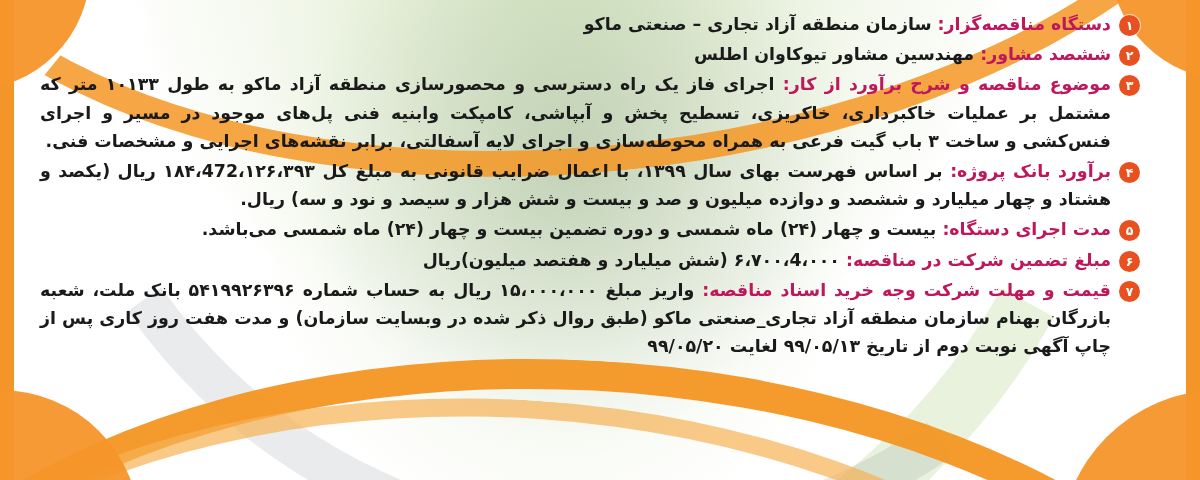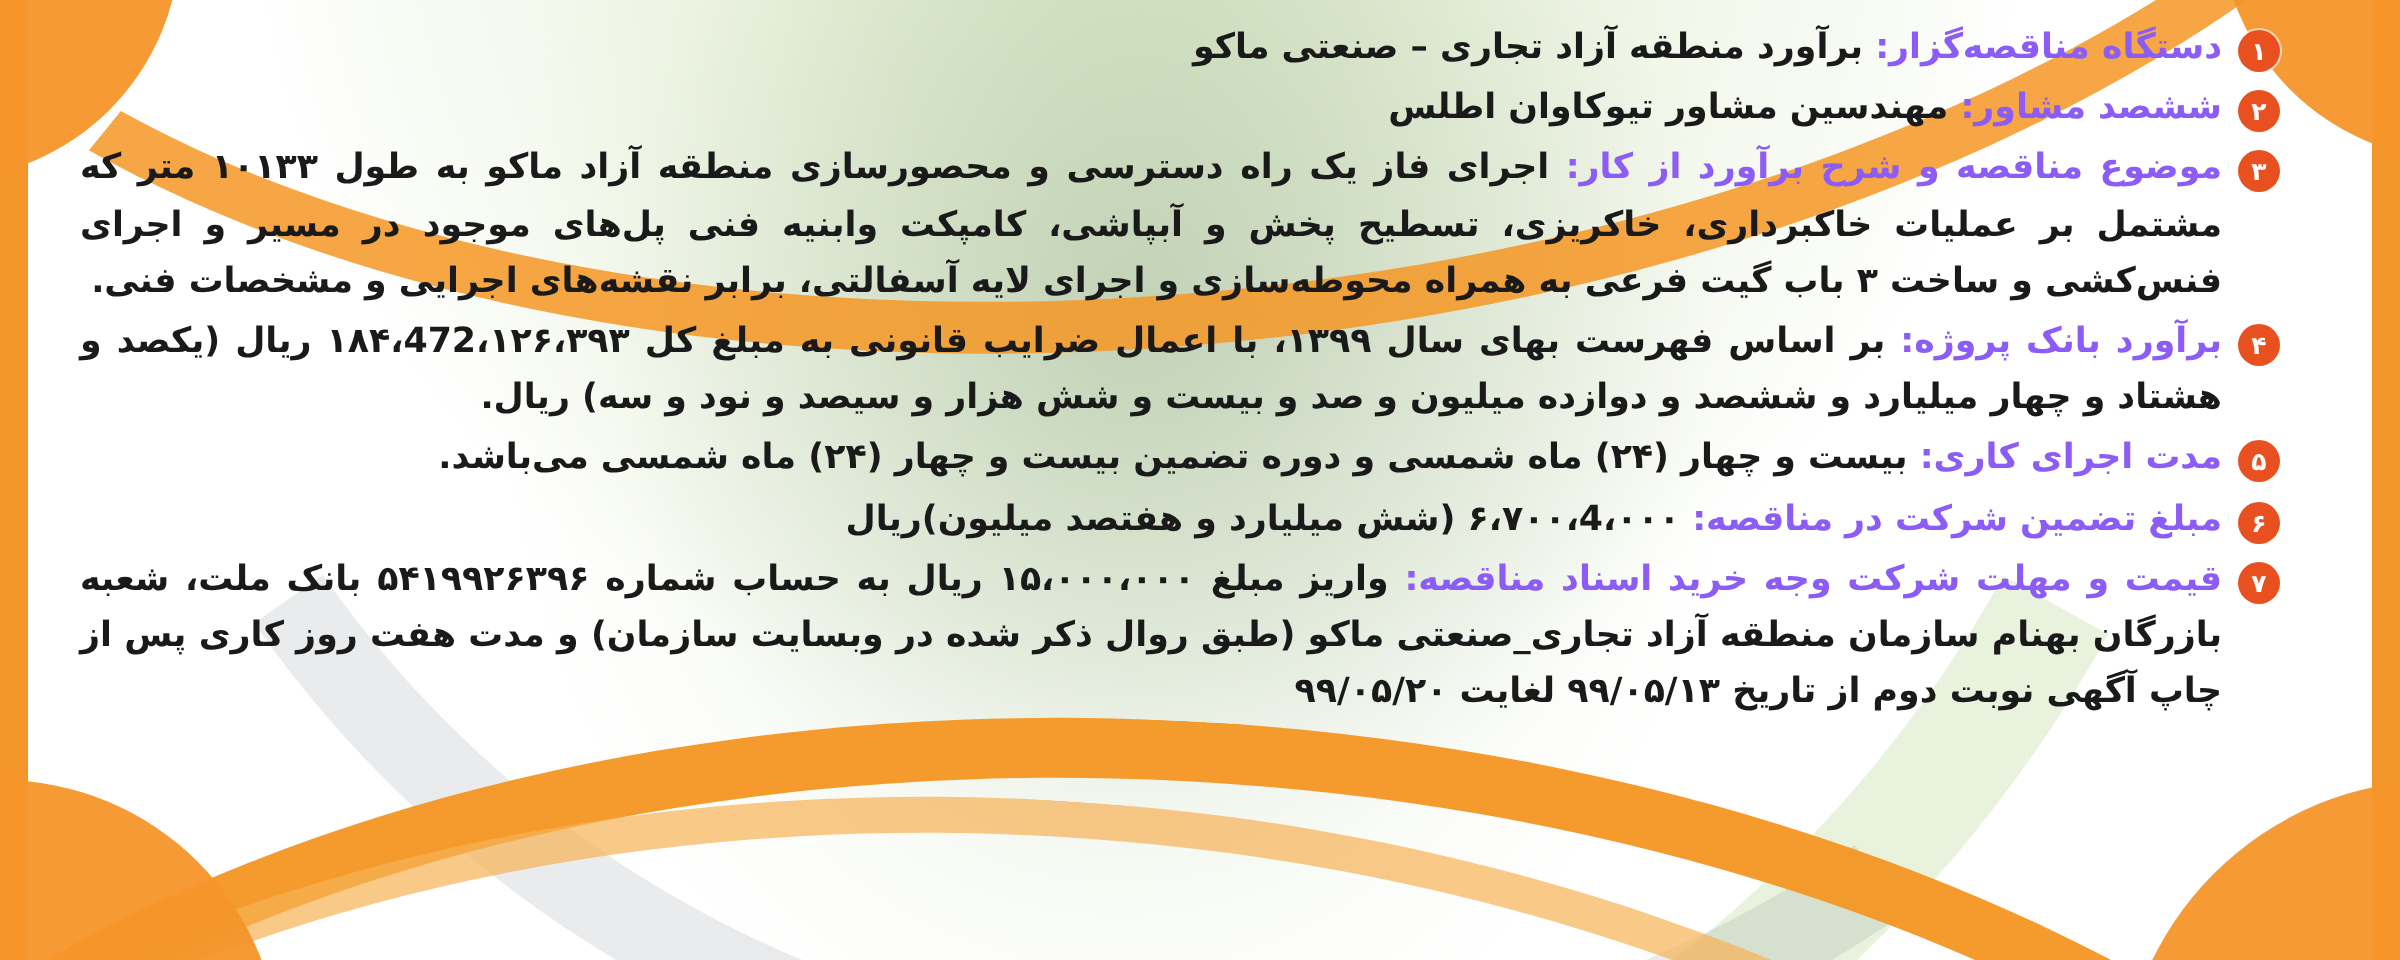--- a/index.html
+++ b/index.html
@@ -191,21 +191,21 @@
     flex: 1 1 auto;
     text-align: justify;
     text-align-last: right;
     direction: rtl;
     font-size: 17.4px;
     line-height: 1.62;
     color: #1a1a1a;
     font-weight: 700;
   }
   .lead {
-    color: #8b5cf6;
+    color: #be185d;
     font-weight: bold;
   }
 </style>
 </head>
 <body>
 
 <div class="bg-layer">
   <div class="swoosh swoosh-green-1"></div>
   <div class="swoosh swoosh-green-2"></div>
   <div class="swoosh-grey"></div>
@@ -219,41 +219,41 @@
   <div class="corner-orange-tl"></div>
   <div class="corner-orange-tr"></div>
   <div class="corner-orange-bl"></div>
   <div class="corner-orange-br"></div>
 </div>
 
 <div class="content">
 
   <div class="clause">
     <span class="badge">۱</span>
-    <div class="body-text"><span class="lead">دستگاه مناقصه‌گزار:</span><span> برآورد منطقه آزاد تجاری – صنعتی ماکو</span></div>
+    <div class="body-text"><span class="lead">دستگاه مناقصه‌گزار:</span><span> سازمان منطقه آزاد تجاری – صنعتی ماکو</span></div>
   </div>
 
   <div class="clause">
     <span class="badge">۲</span>
     <div class="body-text"><span class="lead">ششصد مشاور:</span><span> مهندسین مشاور تیوکاوان اطلس</span></div>
   </div>
 
   <div class="clause">
     <span class="badge">۳</span>
     <div class="body-text"><span class="lead">موضوع مناقصه و شرح برآورد از کار:</span><span> اجرای فاز یک راه دسترسی و محصورسازی منطقه آزاد ماکو به طول ۱۰۱۳۳ متر که مشتمل بر عملیات خاکبرداری، خاکریزی، تسطیح پخش و آبپاشی، کامپکت وابنیه فنی پل‌های موجود در مسیر و اجرای فنس‌کشی و ساخت ۳ باب گیت فرعی به همراه محوطه‌سازی و اجرای لایه آسفالتی، برابر نقشه‌های اجرایی و مشخصات فنی.</span></div>
   </div>
 
   <div class="clause">
     <span class="badge">۴</span>
     <div class="body-text"><span class="lead">برآورد بانک پروژه:</span><span> بر اساس فهرست بهای سال ۱۳۹۹، با اعمال ضرایب قانونی به مبلغ کل ۱۸۴،472،۱۲۶،۳۹۳ ریال (یکصد و هشتاد و چهار میلیارد و ششصد و دوازده میلیون و صد و بیست و شش هزار و سیصد و نود و سه) ریال.</span></div>
   </div>
 
   <div class="clause">
     <span class="badge">۵</span>
-    <div class="body-text"><span class="lead">مدت اجرای کاری:</span><span> بیست و چهار (۲۴) ماه شمسی و دوره تضمین بیست و چهار (۲۴) ماه شمسی می‌باشد.</span></div>
+    <div class="body-text"><span class="lead">مدت اجرای دستگاه:</span><span> بیست و چهار (۲۴) ماه شمسی و دوره تضمین بیست و چهار (۲۴) ماه شمسی می‌باشد.</span></div>
   </div>
 
   <div class="clause">
     <span class="badge">۶</span>
     <div class="body-text"><span class="lead">مبلغ تضمین شرکت در مناقصه:</span><span> ۶،۷۰۰،4،۰۰۰ (شش میلیارد و هفتصد میلیون)ریال</span></div>
   </div>
 
   <div class="clause">
     <span class="badge">۷</span>
     <div class="body-text"><span class="lead">قیمت و مهلت شرکت وجه خرید اسناد مناقصه:</span><span> واریز مبلغ ۱۵،۰۰۰،۰۰۰ ریال به حساب شماره ۵۴۱۹۹۲۶۳۹۶ بانک ملت، شعبه بازرگان بهنام سازمان منطقه آزاد تجاری_صنعتی ماکو (طبق روال ذکر شده در وبسایت سازمان) و مدت هفت روز کاری پس از چاپ آگهی نوبت دوم از تاریخ ۹۹/۰۵/۱۳ لغایت ۹۹/۰۵/۲۰</span></div>

